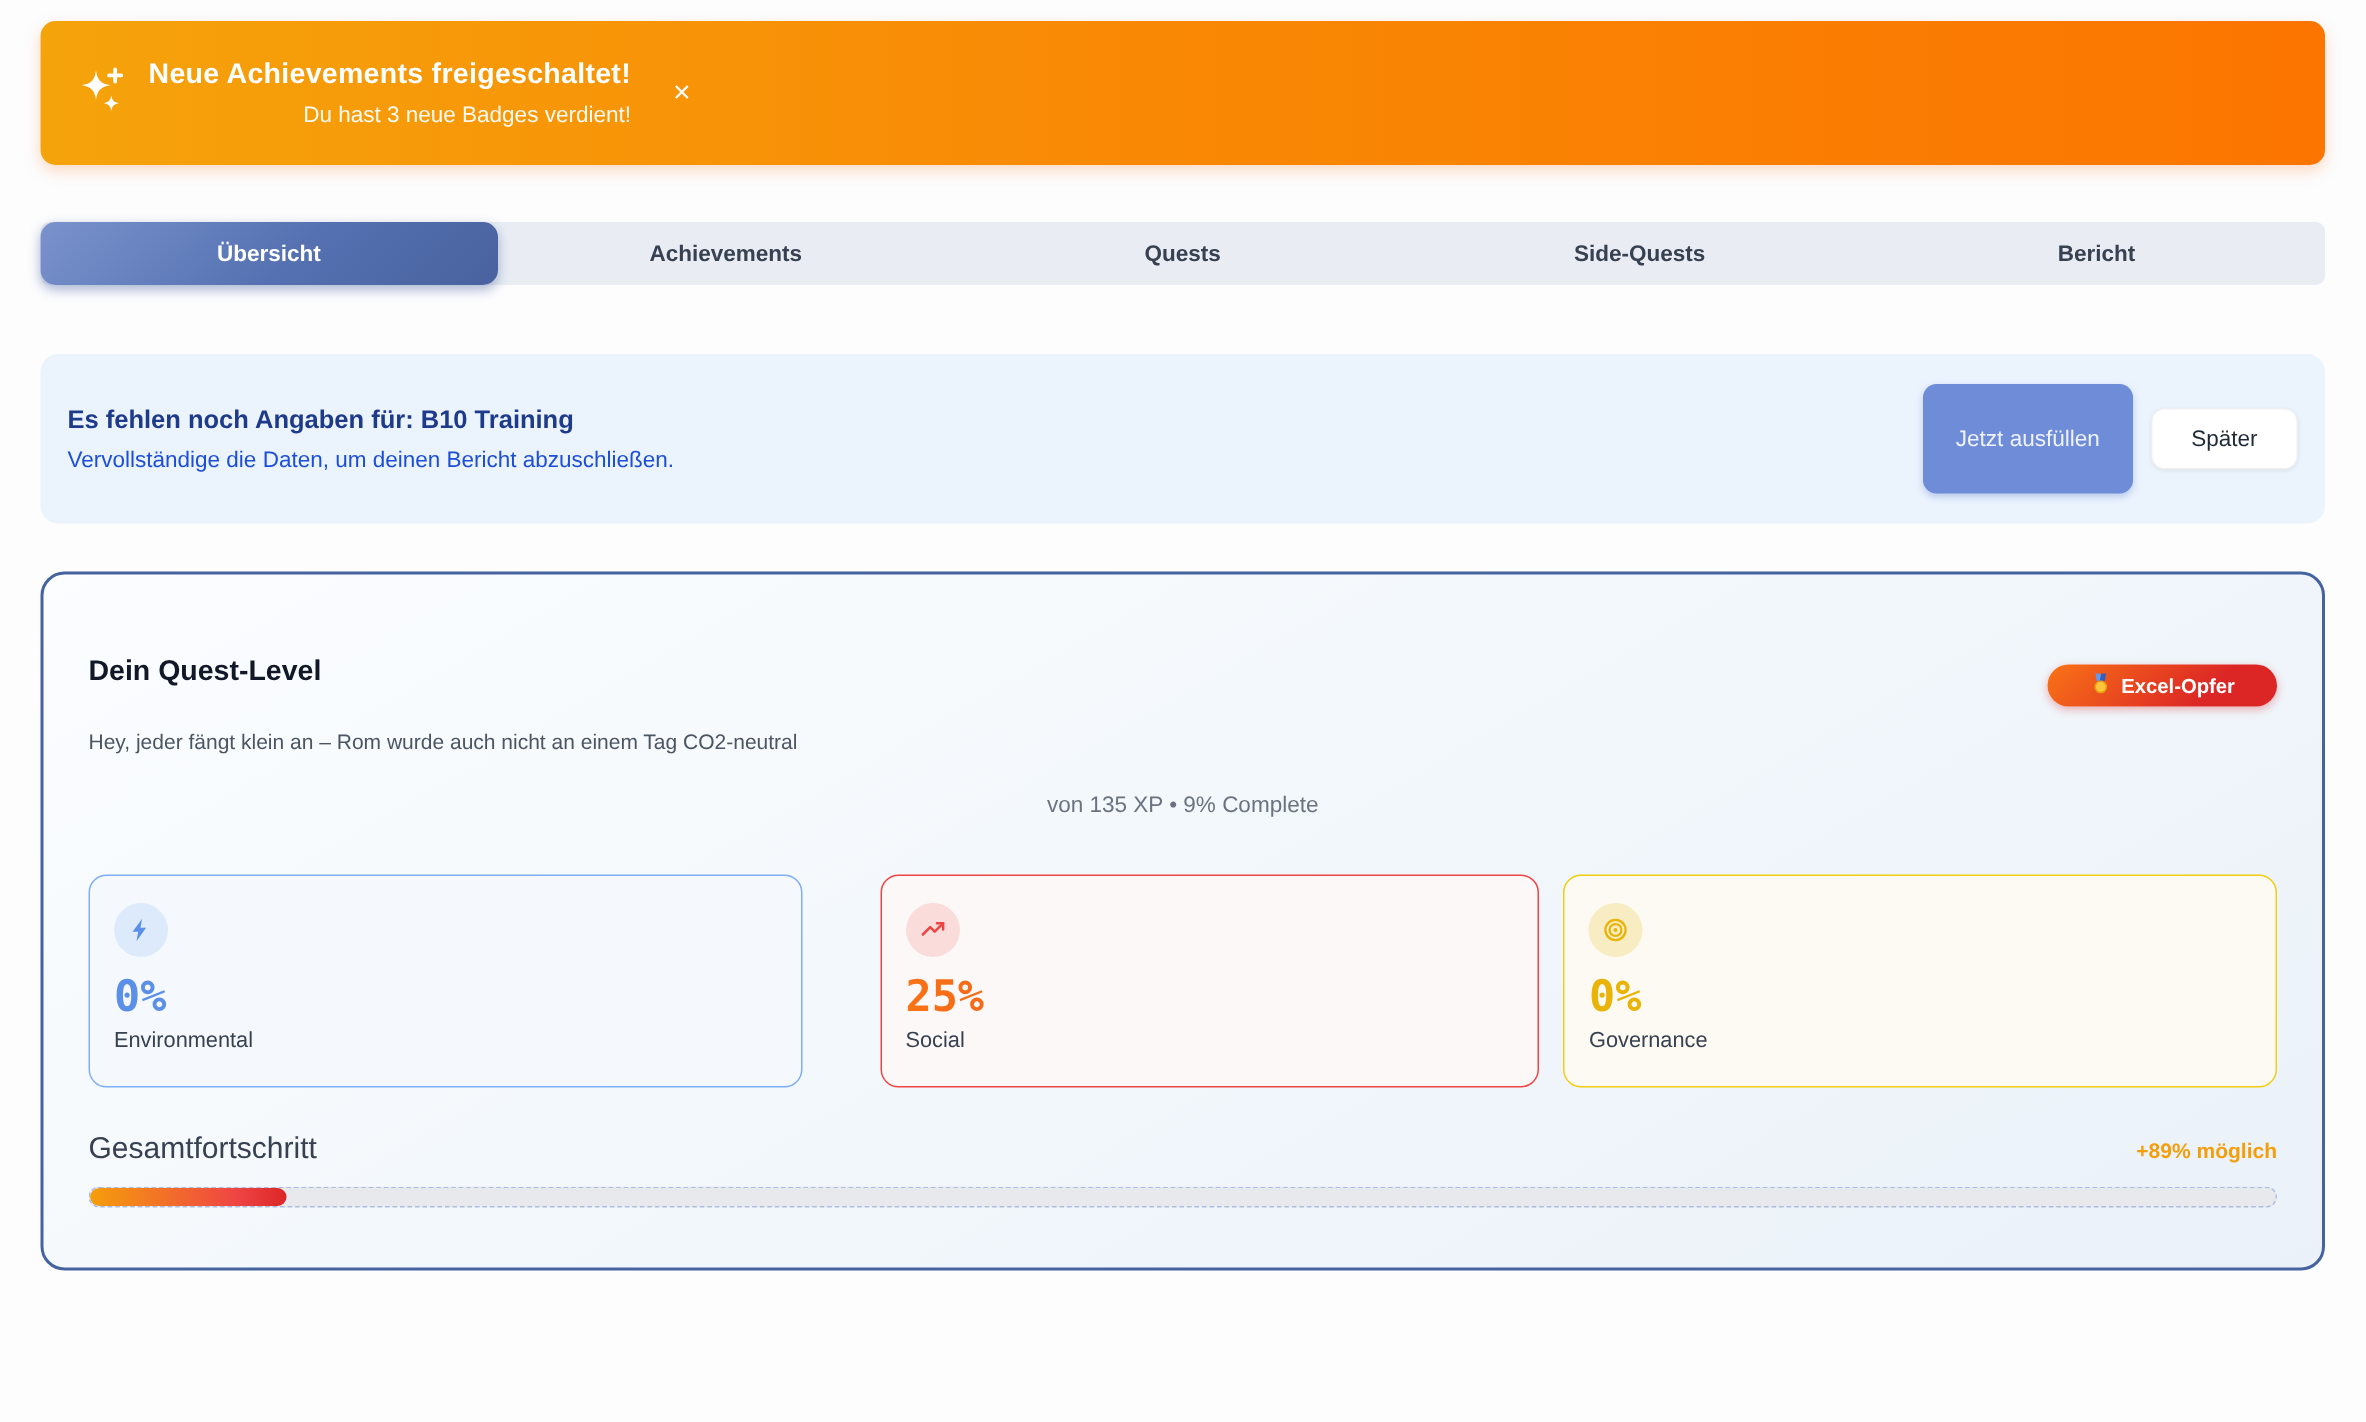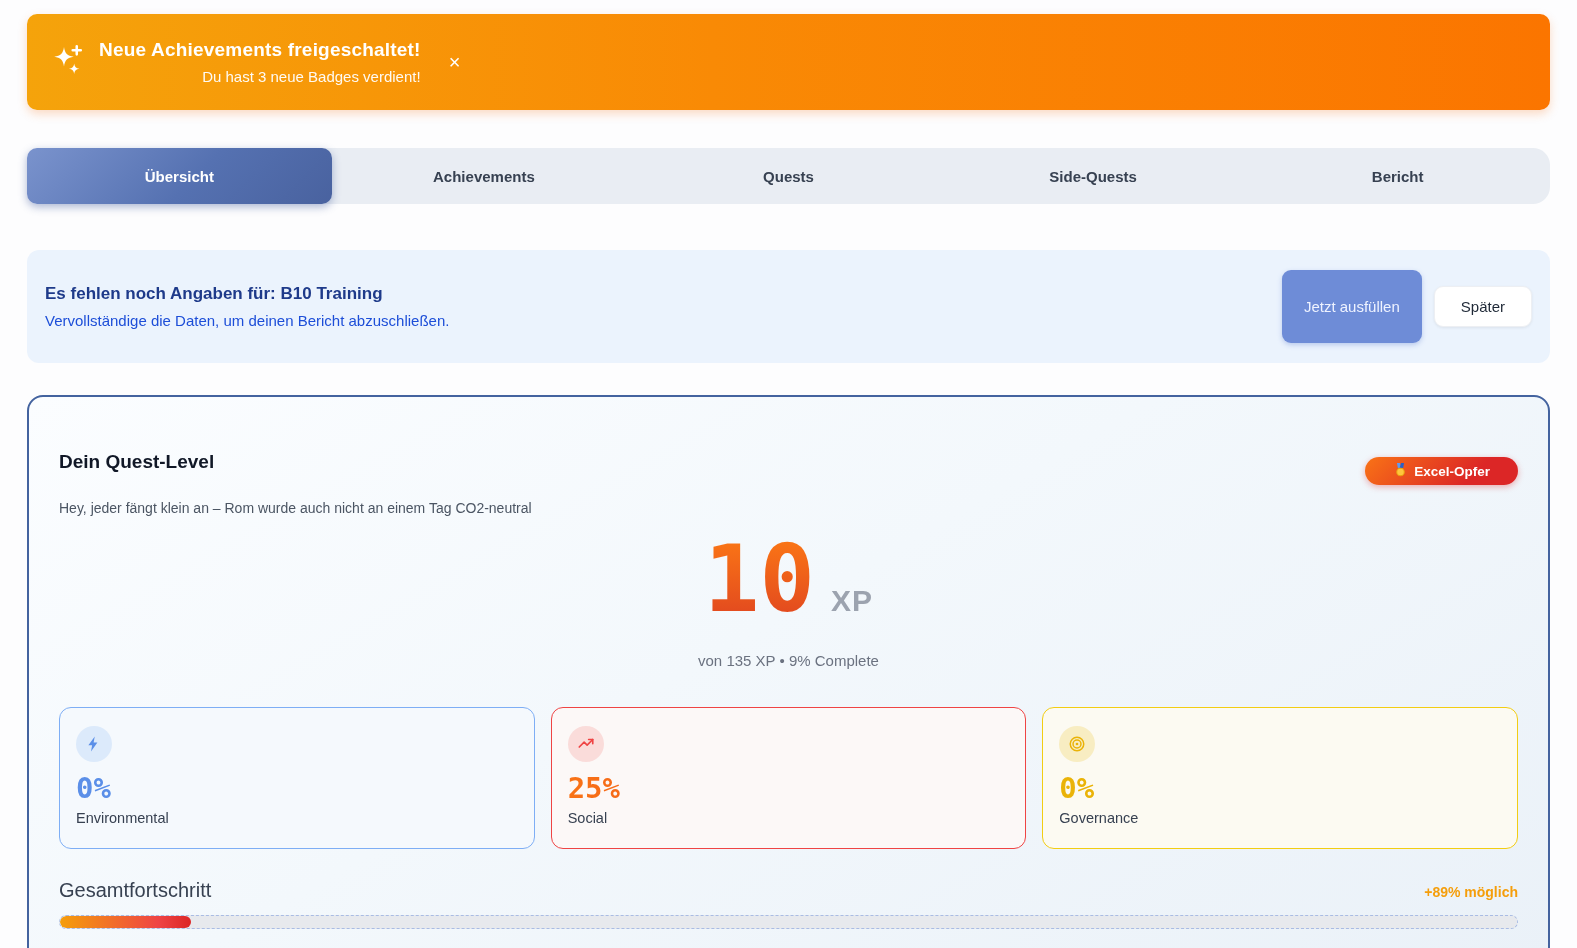--- a/index.html
+++ b/index.html
@@ -22,21 +22,21 @@
   .achv-text { margin-left:12px; }
   .achv-title { font-size:19px; font-weight:700; color:#FFFFFF; letter-spacing:.2px; }
   .achv-sub { margin-top:7px; font-size:15px; color:rgba(255,255,255,.95);text-align:right; }
   .achv-close {
     margin-left:28px; background:none; border:none; color:#FFFFFF;
     font-size:20px; line-height:1; cursor:pointer; font-family:inherit;
   }
 
   
   .tabbar {
-    margin-top:38px; height:56px; background:#E9EDF3; border-radius:17px;
+    margin-top:38px; height:42px; background:#E9EDF3; border-radius:6px;
     display:flex; align-items:stretch;
   }
   .tab {
     flex:1; display:flex; align-items:center; justify-content:center;
     font-size:15px; font-weight:700; color:#374151; border:none; background:transparent;
     font-family:inherit; cursor:pointer; border-radius:10px;
   }
   .tab.active {
     background:linear-gradient(135deg,#7A93CD 0%,#5571B1 55%,#49629F 100%);
     color:#FFFFFF; box-shadow:0 3px 8px rgba(73,98,159,.45);
@@ -84,21 +84,21 @@
     background:linear-gradient(180deg,#F97316 10%,#E2491F 90%);
     -webkit-background-clip:text; background-clip:text; color:transparent;
   }
   .xp-unit { font-size:30px; font-weight:700; color:#9CA3AF; margin-left:16px; letter-spacing:1px; }
   .xp-summary { margin-top:26px; font-size:15px; color:#6B7280; }
 
   
   .cat-grid { margin-top:38px; display:grid; grid-template-columns:repeat(3,1fr); gap:16px; }
   .cat-card { border-radius:12px; padding:18px 16px 20px; height:142px; }
   .cat-card.env    { border:1.5px solid #7EAEF5; background:#F5F9FD; }
-  .cat-card.social { border:1.5px solid #EF4444; background:#FCF8F7; }
+  .cat-card.social { border:1.5px solid #EF4444; background:#FCF8F7;margin-left:36px; }
   .cat-card.gov    { border:1.5px solid #F2CD13; background:#FCFAF2; }
   .cat-icon-circle {
     width:36px; height:36px; border-radius:50%;
     display:flex; align-items:center; justify-content:center;
   }
   .env .cat-icon-circle    { background:#DCEAFB; }
   .social .cat-icon-circle { background:#FADCDA; }
   .gov .cat-icon-circle    { background:#F8EDC2; }
   .cat-percent {
     margin-top:12px; font-family:"DejaVu Sans Mono", monospace;
@@ -179,24 +179,20 @@
             <path d="M4.2 1h3.2l1.4 5L5.2 6.4z" fill="#5E9BF2"></path>
             <path d="M11.8 1H8.6L7.2 6l3.6.4z" fill="#2E5FC4"></path>
             <circle cx="8" cy="10.6" r="4" fill="#FFC53D" stroke="#E8A10E" stroke-width="1.1"></circle>
           </svg>
         </span>
         <span>Excel-Opfer</span>
       </span>
     </div>
 
     <div class="xp-block">
-      <div class="xp-line">
-        <span class="xp-value">10</span>
-        <span class="xp-unit">XP</span>
-      </div>
       <div class="xp-summary">von 135 XP • 9% Complete</div>
     </div>
 
     <div class="cat-grid">
 
       <div class="cat-card env">
         <span class="cat-icon-circle">
           <svg viewBox="0 0 24 24" width="18" height="18" aria-hidden="true">
             <path fill="#5B8FE8" d="M13 2 4.5 13.5h5L8 22l8.5-12h-5L13 2z"></path>
           </svg>

